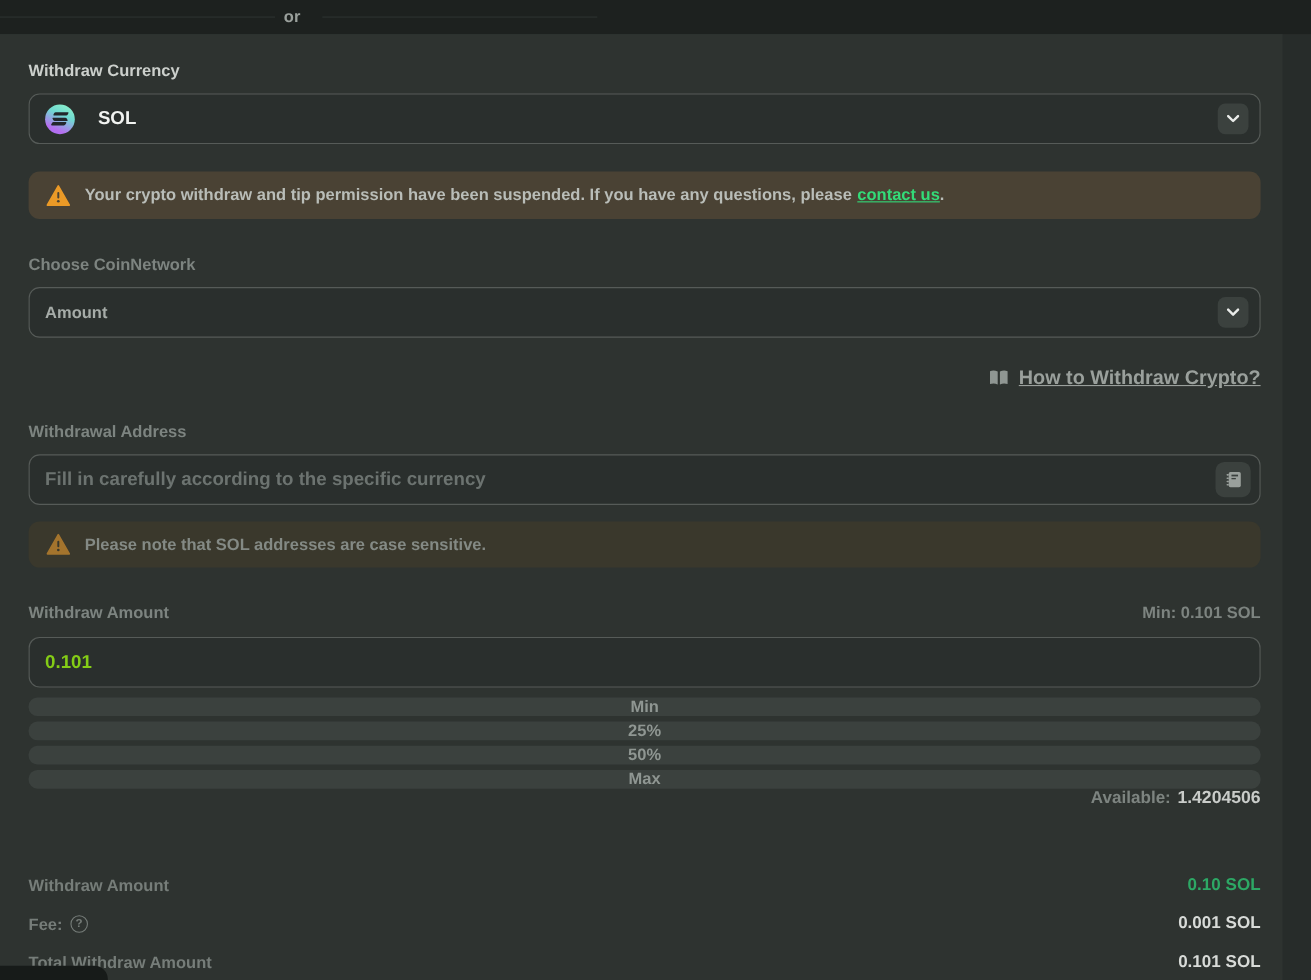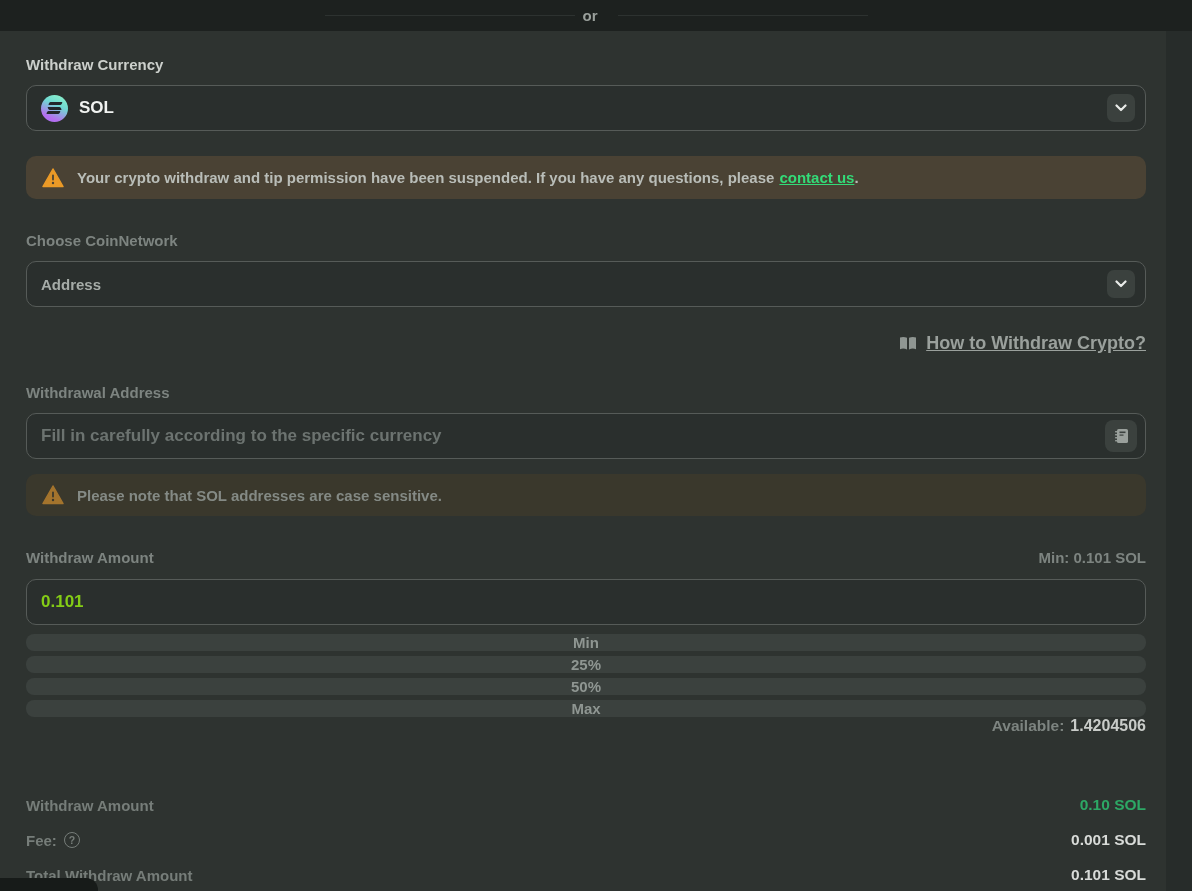--- a/index.html
+++ b/index.html
@@ -6,21 +6,21 @@
   html, body {
     width: 1192px; height: 891px;
     overflow: hidden;
     font-family: "Liberation Sans", "DejaVu Sans", sans-serif;
     background: #272c2a;
   }
   
   .topbar {
     position: absolute; top: 0; left: 0; width: 1192px; height: 31px;
     background: #1d211f;
-    display: flex; align-items: center; justify-content: center;
+    display: flex; align-items: center; 
     gap: 14px;
   }
   .topbar .divider-line {
     width: 250px; height: 1px; background: #2d3230;
   }
   .topbar .or-text {
     color: #9aa09c; font-size: 15px; font-weight: 600;
     transform: translateX(-6px);
   }
   
@@ -38,21 +38,21 @@
   .box {
     height: 46px; width: 100%;
     background: #2a2f2d;
     border: 1px solid #565b58;
     border-radius: 10px;
     display: flex; align-items: center;
     padding: 0 10px 0 14px;
     cursor: pointer;
   }
   .box .grow { flex: 1; }
-  .coin-name { color: #f1f3f1; font-size: 17px; font-weight: 700; margin-left: 11px; }
+  .coin-name { color: #f1f3f1; font-size: 17px; font-weight: 700; margin-left: 21px; }
   .net-name  { color: #a6aca8; font-size: 15px; font-weight: 600; }
   .chev-btn {
     width: 28px; height: 28px; border-radius: 7px;
     background: #3b413e;
     display: flex; align-items: center; justify-content: center;
     border: none; cursor: pointer;
   }
   
   .sol-icon {
     width: 27px; height: 27px; border-radius: 50%;
@@ -189,21 +189,21 @@
       <rect x="10.1" y="6.5" width="1.8" height="6" rx="0.9" fill="#4a4234"></rect>
       <circle cx="11" cy="15" r="1.2" fill="#4a4234"></circle>
     </svg>
     <span>
       <span>Your crypto withdraw and tip permission have been suspended. If you have any questions, please</span><span class="link">contact us</span><span>.</span>
     </span>
   </div>
 
   <div class="field-label" style="margin-top:33px">Choose CoinNetwork</div>
   <div class="box">
-    <span class="net-name">Address</span>
+    <span class="net-name">Amount</span>
     <span class="grow"></span>
     <button class="chev-btn">
       <svg width="12" height="8" viewBox="0 0 12 8">
         <path d="M1.5 1.5 L6 6 L10.5 1.5" stroke="#e9ebe9" stroke-width="2.2" fill="none" stroke-linecap="round" stroke-linejoin="round"></path>
       </svg>
     </button>
   </div>
 
   <div class="help-row">
     <svg width="18" height="15" viewBox="0 0 18 15">

